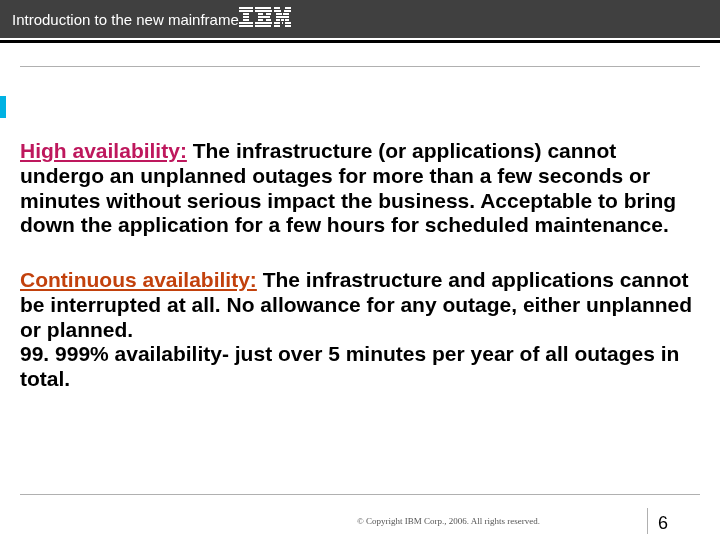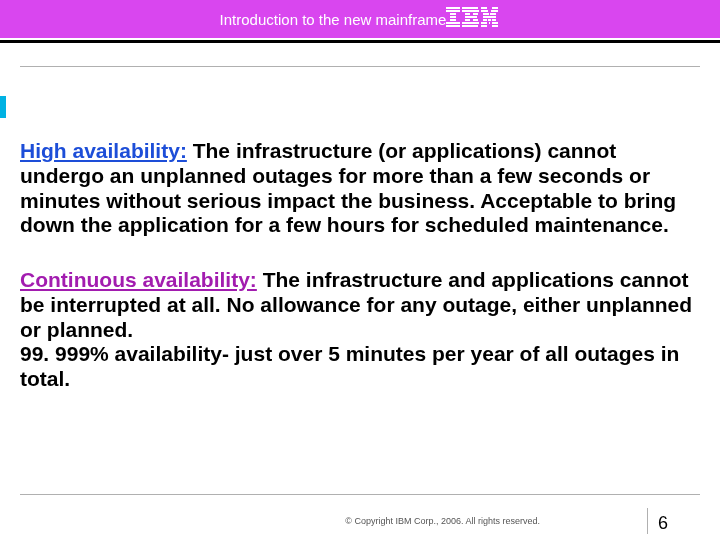--- a/index.html
+++ b/index.html
@@ -7,24 +7,24 @@
     width: 720px;
     height: 540px;
     font-family: Arial, Helvetica, sans-serif;
     background: #fff;
     position: relative;
     overflow: hidden;
   }
   .header-bar {
     width: 100%;
     height: 38px;
-    background: #d946ef;
+    background: #404040;
     display: flex;
     align-items: center;
-    justify-content: center;
+    justify-content: flex-start;
     padding: 0 14px 0 12px;
   }
   .header-title {
     color: #fff;
     font-size: 15px;
     font-weight: 400;
   }
   .header-underline {
     height: 3px;
     background: #000;
@@ -57,34 +57,35 @@
     margin-bottom: 36px;
     margin-top: 32px;
   }
   .para {
     font-size: 21px;
     font-weight: bold;
     line-height: 1.18;
     color: #000;
     margin-bottom: 30px;
   }
-  .term-ha { color: #1d4ed8; text-decoration: underline; }
-  .term-ca { color: #a21caf; text-decoration: underline; }
+  .term-ha { color: #be185d; text-decoration: underline; }
+  .term-ca { color: #c2410c; text-decoration: underline; }
   .footer-line {
     position: absolute;
     left: 20px;
     right: 20px;
     top: 494px;
     height: 1px;
     background: #b0b0b0;
   }
   .copyright {
     font-size: 9px;
     color: #555;
     margin-right: 60px;
+    font-family: Liberation Serif, serif;
   }
   .page-num {
     font-size: 18px;
     color: #000;
     position: absolute;
     right: 52px;
     bottom: 6px;
   }
   .page-num-sep {
     position: absolute;

